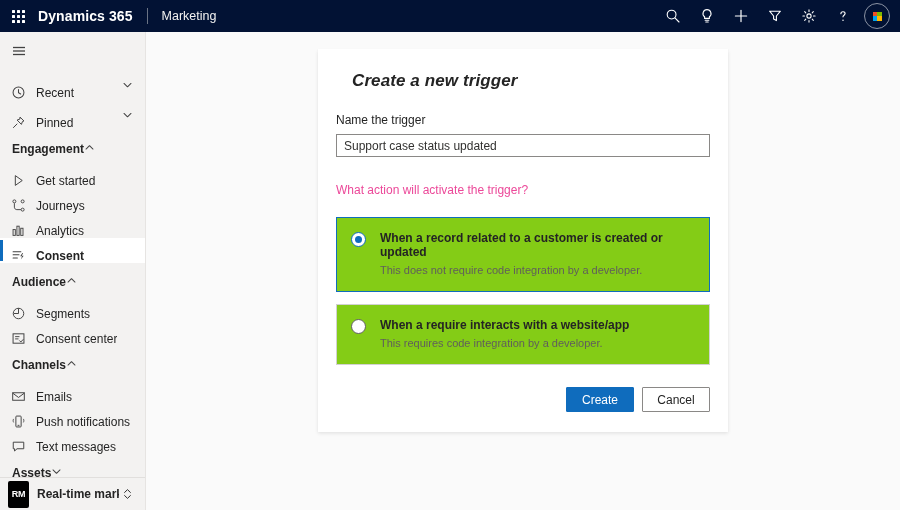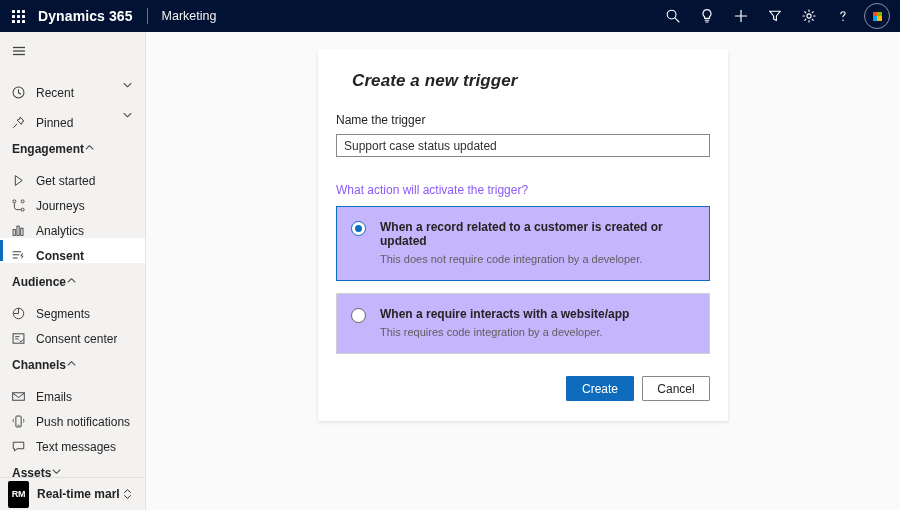--- a/index.html
+++ b/index.html
@@ -258,31 +258,31 @@
     font-family: "Liberation Sans", sans-serif;
     font-size: 12px;
     color: #323130;
     padding: 0 7px;
     background: #ffffff;
     outline: none;
     border-radius: 0;
   }
   .section-label {
     font-size: 12px;
-    color: #8b5cf6;
+    color: #ec4899;
     margin-top: 26px;
-    margin-bottom: 9px;
+    margin-bottom: 20px;
   }
   .option-card {
     border: 1px solid #d1d1d1;
     padding: 13px 14px 14px 14px;
     display: flex;
     align-items: flex-start;
     cursor: pointer;
-    background: #c4b5fd;
+    background: #84cc16;
     box-sizing: border-box;
     min-height: 58px;
   }
   .option-card.selected {
     border: 1px solid #0f6cbd;
   }
   .option-card + .option-card { margin-top: 12px; }
   .radio {
     width: 15px;
     height: 15px;

